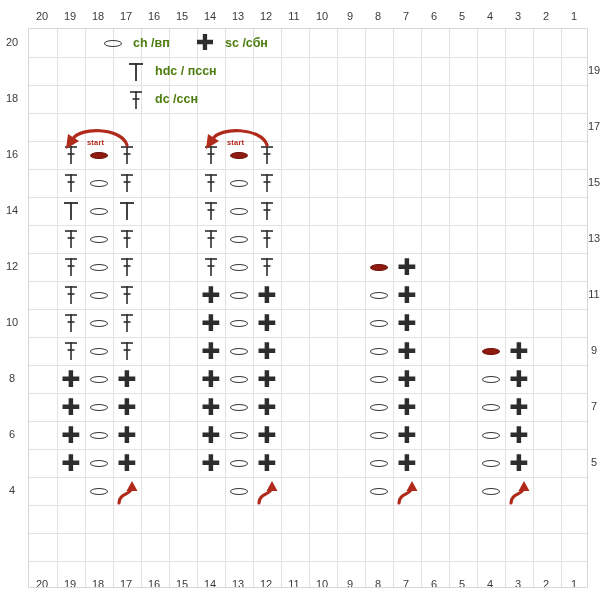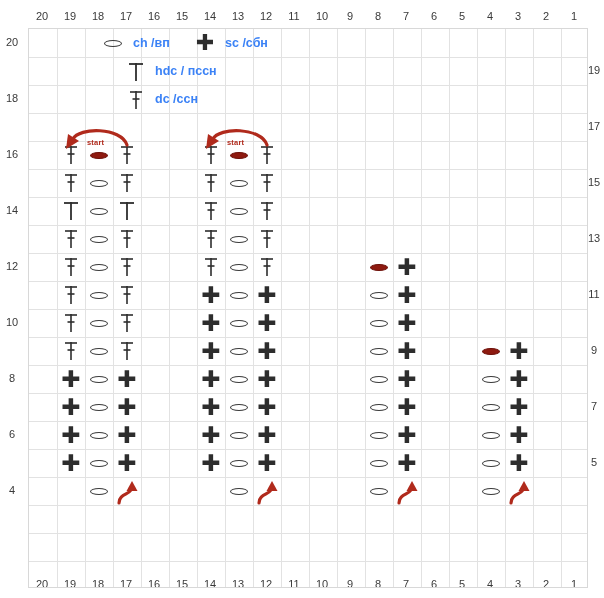--- a/index.html
+++ b/index.html
@@ -85,21 +85,21 @@
   }
   .legend-row {
     position: absolute;
     display: flex;
     align-items: center;
     gap: 7px;
   }
   .legend-text {
     font-size: 12.5px;
     font-weight: bold;
-    color: #3b82f6;
+    color: #4d7c0f;
     font-family: "Liberation Sans", sans-serif;
   }
   .legend-glyph {
     width: 26px;
     height: 26px;
     position: relative;
     display: inline-block;
   }
   .legend-glyph .oval { left: 4px; top: 10px; }
   .legend-glyph .plus {

